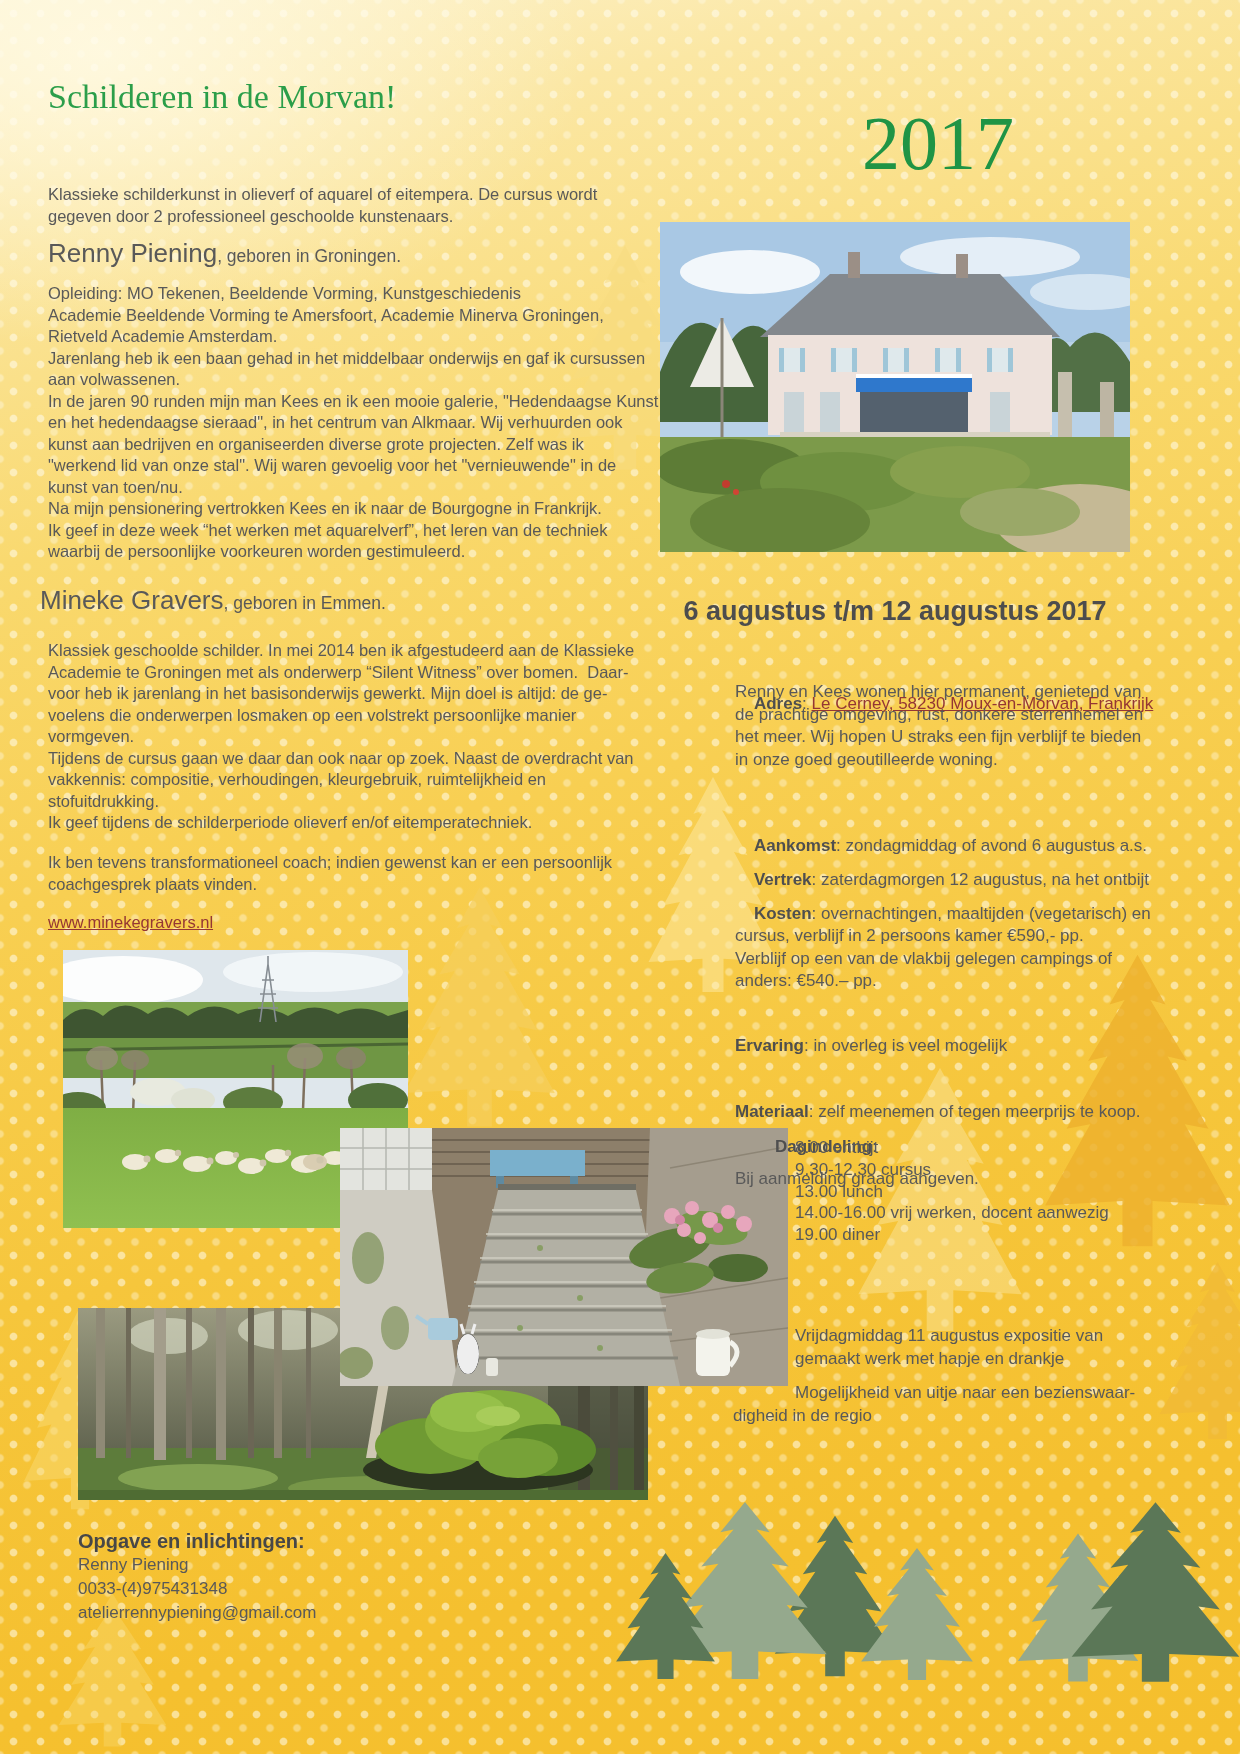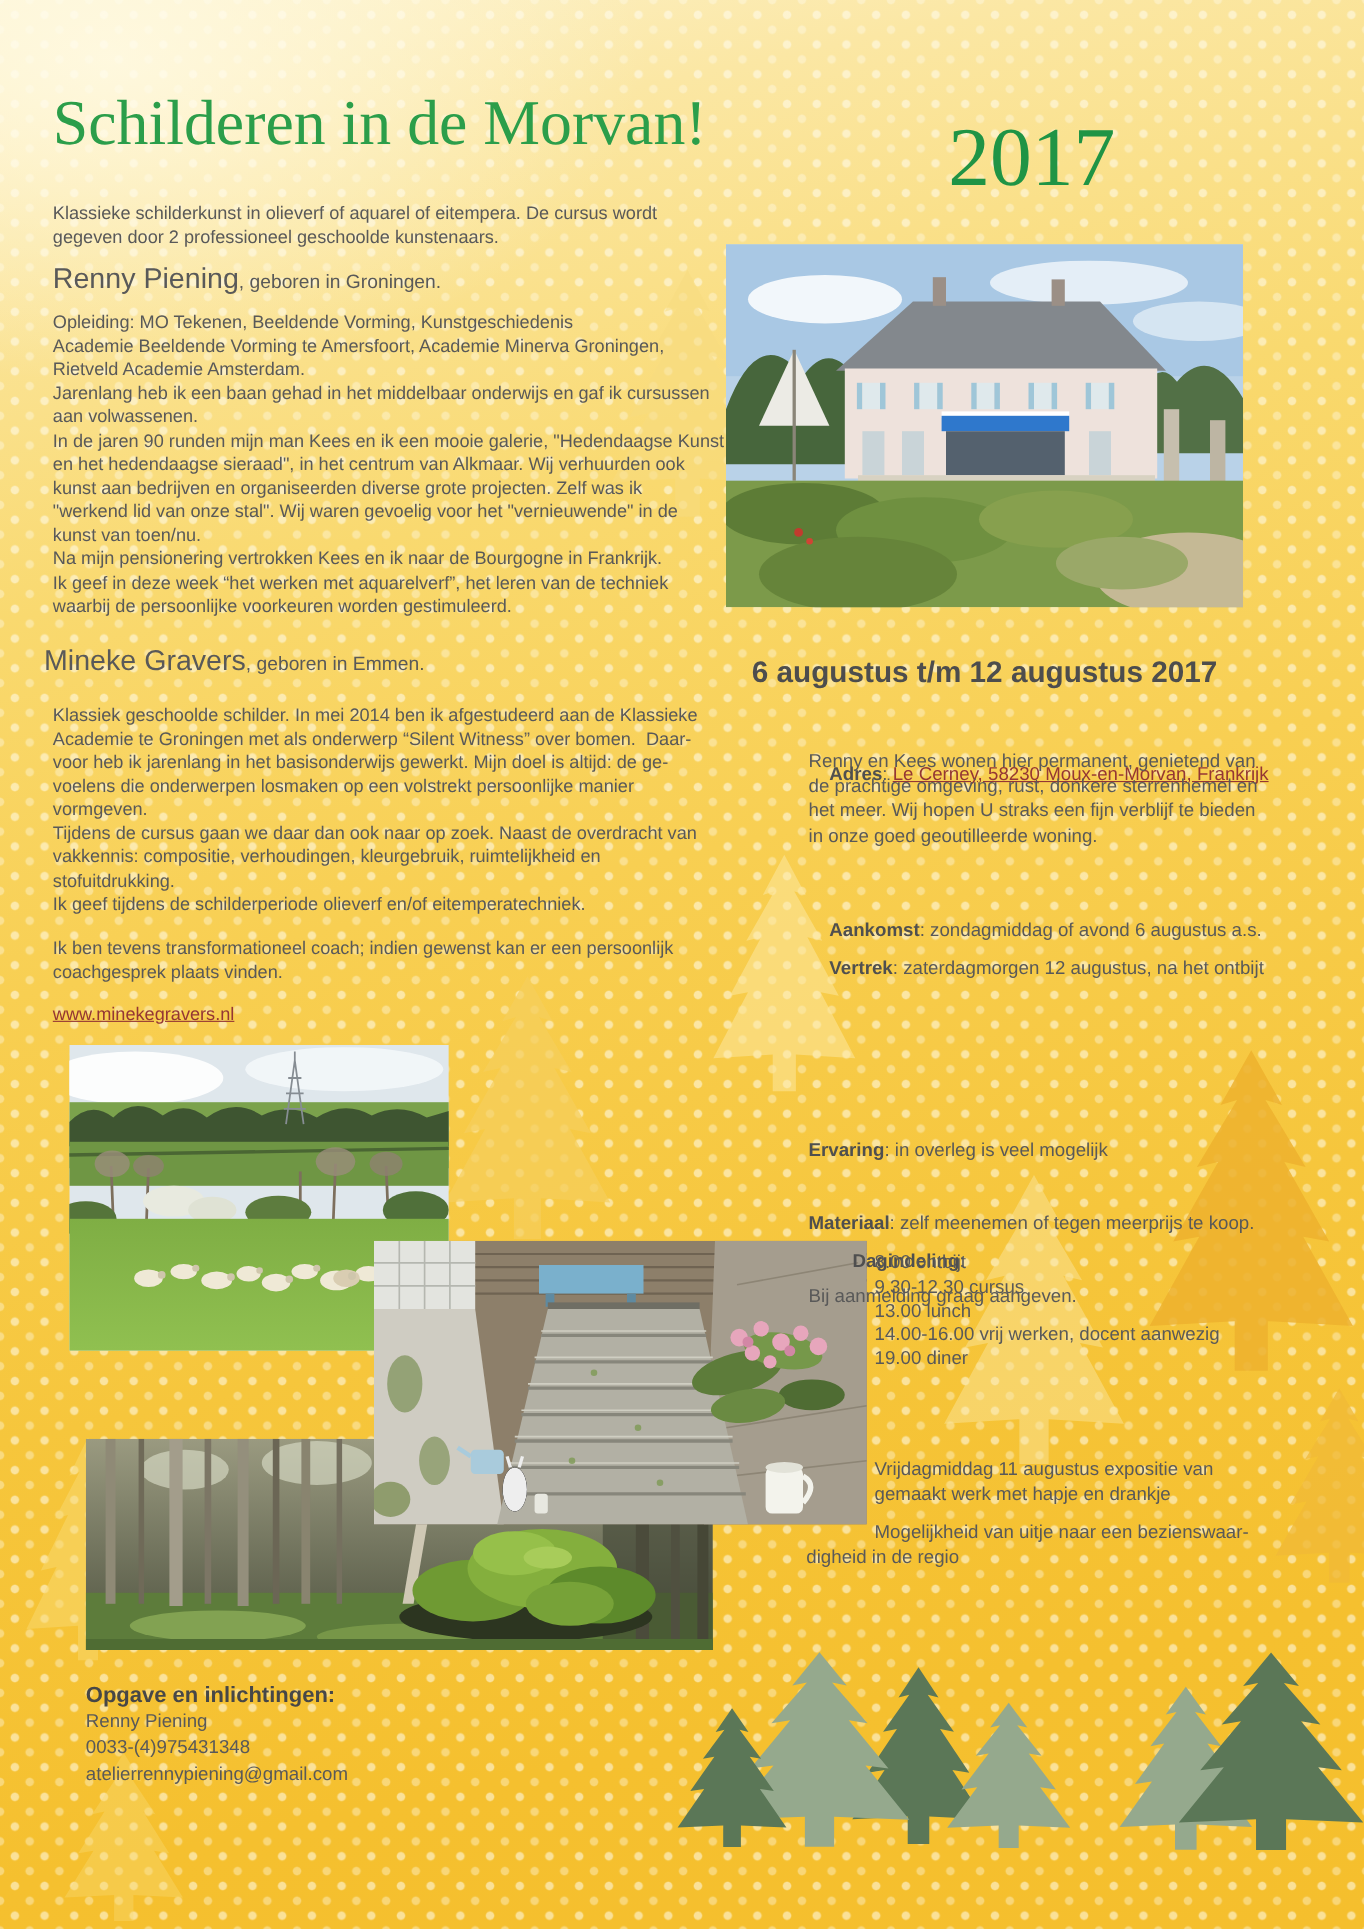--- a/index.html
+++ b/index.html
@@ -9,21 +9,21 @@
     background-image:
       radial-gradient(circle, rgba(255,252,238,.55) 3.2px, rgba(255,255,255,0) 4.4px),
       radial-gradient(circle, rgba(255,252,238,.38) 3.2px, rgba(255,255,255,0) 4.4px),
       radial-gradient(ellipse 700px 420px at 8% 3%, rgba(255,250,228,.85), rgba(255,250,228,0) 70%),
       linear-gradient(168deg,#fdf3cf 0%,#fbe7a4 10%,#f9d96f 28%,#f8cf52 45%,#f6c63c 65%,#f5c02f 85%,#f5bf2d 100%);
     background-size:27px 27px,27px 27px,auto,auto;
     background-position:0 0,13.5px 13.5px,0 0,0 0;
   }
   .abs{position:absolute;}
   .pre{white-space:pre;}
-  .title{font-family:"Liberation Serif",serif;font-size:58px;font-weight:400;color:#2b9e4a;z-index:5;}
+  .title{font-family:"Liberation Serif",serif;font-size:34px;font-weight:400;color:#2b9e4a;z-index:5;}
   .year{font-family:"Liberation Serif",serif;font-size:76px;font-weight:400;color:#1f9445;z-index:5;}
   .body{font-size:16.5px;line-height:21.5px;color:#595959;z-index:5;}
   .rbody{font-size:17px;line-height:22.5px;color:#595959;z-index:5;}
   .b{font-weight:bold;color:#4f4f4f;text-align:center;}
   .person-name{font-size:26px;color:#595959;}
   .person-suffix{font-size:17.5px;color:#595959;}
   .person{z-index:5;}
   .dates{font-size:27px;font-weight:bold;color:#4d4d4d;text-align:center;z-index:5;}
   .link{color:#943634;text-decoration:underline;cursor:pointer;}
   .contact-h{font-size:20px;font-weight:bold;color:#474747;}
@@ -342,20 +342,26 @@
 in onze goed geoutilleerde woning.</div>
 
   <div class="abs rbody pre" style="left:735px;top:812px;">
     <span class="b">Aankomst</span><span>: zondagmiddag of avond 6 augustus a.s.</span>
   </div>
 
   <div class="abs rbody pre" style="left:735px;top:846px;">
     <span class="b">Vertrek</span><span>: zaterdagmorgen 12 augustus, na het ontbijt</span>
   </div>
 
+  <div class="abs rbody pre" style="left:735px;top:880px;">
+    <span class="b">Kosten</span><span>: overnachtingen, maaltijden (vegetarisch) en
+cursus, verblijf in 2 persoons kamer €590,- pp.
+Verblijf op een van de vlakbij gelegen campings of
+anders: €540.– pp.</span>
+  </div>
 
   <div class="abs rbody pre" style="left:735px;top:990px;line-height:22.3px;">
     <div><span class="b">Ervaring</span><span>: in overleg is veel mogelijk</span></div>
     <div><span class="b">Materiaal</span><span>: zelf meenemen of tegen meerprijs te koop.</span></div>
     <div>Bij aanmelding graag aangeven.</div>
   </div>
 
   <div class="abs rbody pre" style="left:756px;top:1113px;">
     <span class="b">Dagindeling</span><span>:</span>
   </div>

